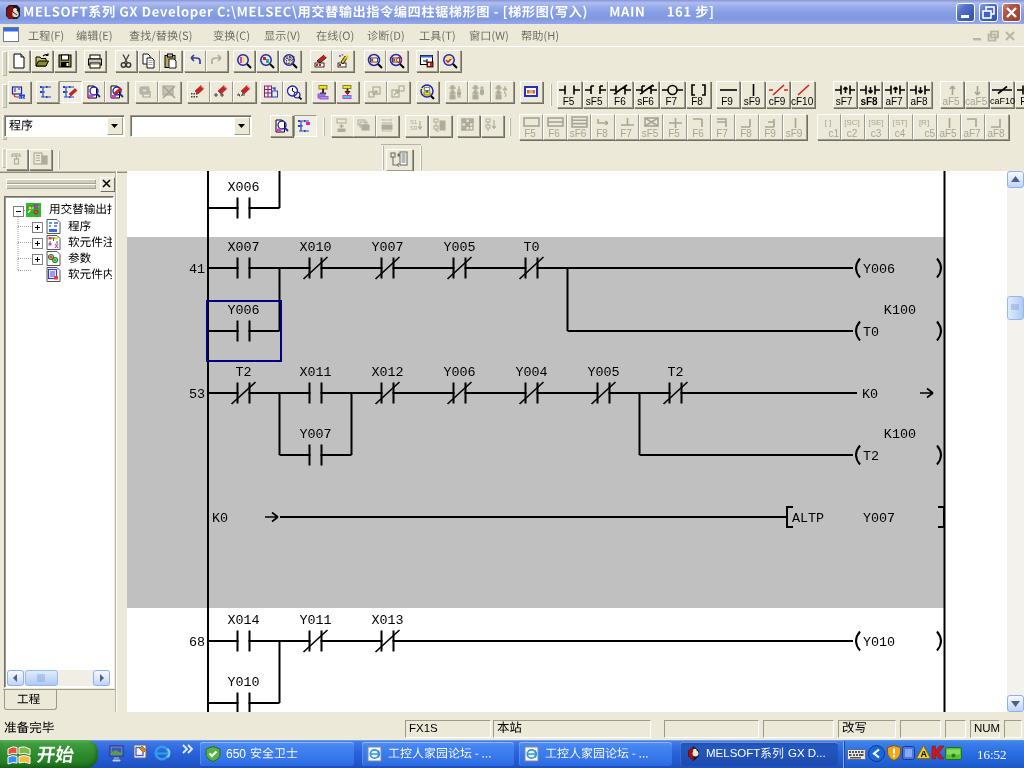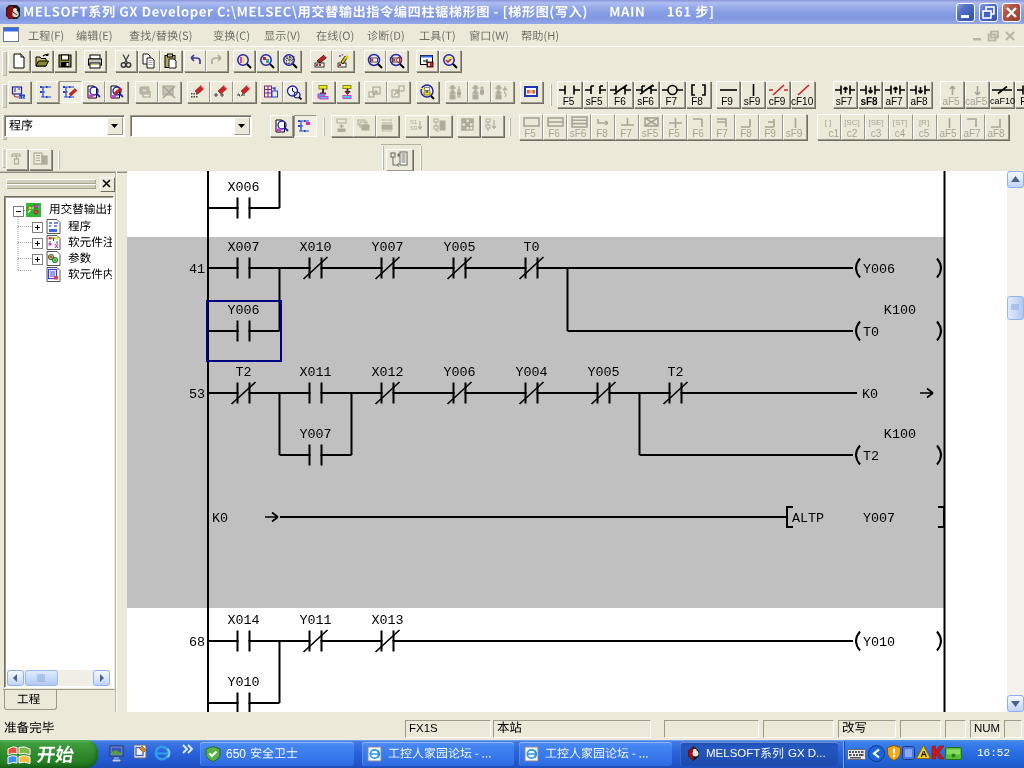--- a/index.html
+++ b/index.html
@@ -915,21 +915,21 @@
     <div style="position:absolute;left:841px;top:118px;font-family:'Liberation Sans',sans-serif;font-size:8px;color:#a8a496;font-weight:normal;white-space:pre;line-height:1;"><div style="width:22px;text-align:center">[SC]</div></div>
     <div style="position:absolute;left:841px;top:128px;font-family:'Liberation Sans',sans-serif;font-size:10px;color:#a8a496;font-weight:normal;white-space:pre;line-height:1;"><div style="width:22px;text-align:center">c2</div></div>
     <div style="position:absolute;left:865px;top:114px;width:22px;height:24px;background:#ece9d8;border:1px solid;border-color:#fff #9d9a8b #9d9a8b #fff;box-shadow:1px 1px 0 #716f64;"></div>
     <div style="position:absolute;left:865px;top:118px;font-family:'Liberation Sans',sans-serif;font-size:8px;color:#a8a496;font-weight:normal;white-space:pre;line-height:1;"><div style="width:22px;text-align:center">[SE]</div></div>
     <div style="position:absolute;left:865px;top:128px;font-family:'Liberation Sans',sans-serif;font-size:10px;color:#a8a496;font-weight:normal;white-space:pre;line-height:1;"><div style="width:22px;text-align:center">c3</div></div>
     <div style="position:absolute;left:889px;top:114px;width:22px;height:24px;background:#ece9d8;border:1px solid;border-color:#fff #9d9a8b #9d9a8b #fff;box-shadow:1px 1px 0 #716f64;"></div>
     <div style="position:absolute;left:889px;top:118px;font-family:'Liberation Sans',sans-serif;font-size:8px;color:#a8a496;font-weight:normal;white-space:pre;line-height:1;"><div style="width:22px;text-align:center">[ST]</div></div>
     <div style="position:absolute;left:889px;top:128px;font-family:'Liberation Sans',sans-serif;font-size:10px;color:#a8a496;font-weight:normal;white-space:pre;line-height:1;"><div style="width:22px;text-align:center">c4</div></div>
     <div style="position:absolute;left:913px;top:114px;width:22px;height:24px;background:#ece9d8;border:1px solid;border-color:#fff #9d9a8b #9d9a8b #fff;box-shadow:1px 1px 0 #716f64;"></div>
     <div style="position:absolute;left:913px;top:118px;font-family:'Liberation Sans',sans-serif;font-size:8px;color:#a8a496;font-weight:normal;white-space:pre;line-height:1;"><div style="width:22px;text-align:center">[R]</div></div>
-    <div style="position:absolute;left:913px;top:128px;font-family:'Liberation Sans',sans-serif;font-size:10px;color:#a8a496;font-weight:normal;white-space:pre;line-height:1;"><div style="width:22px;text-align:center">c5</div></div>
+    <div style="position:absolute;left:913px;top:128px;font-family:'Liberation Sans',sans-serif;font-size:10px;color:#a8a496;font-weight:normal;white-space:pre;line-height:1;"><div style="width:22px;text-align:right">c5</div></div>
     <div style="position:absolute;left:937px;top:114px;width:22px;height:24px;background:#ece9d8;border:1px solid;border-color:#fff #9d9a8b #9d9a8b #fff;box-shadow:1px 1px 0 #716f64;"></div>
     <svg style="position:absolute;left:939px;top:116px;" width="20" height="13">
       <g stroke="#a8a496" fill="none" stroke-width="1.6">
         <path d="M10.5 2 v10" stroke="#a8a496"></path>
       </g>
     </svg>
     <div style="position:absolute;left:937px;top:128px;font-family:'Liberation Sans',sans-serif;font-size:10px;color:#a8a496;font-weight:normal;white-space:pre;line-height:1;"><div style="width:22px;text-align:center">aF5</div></div>
     <div style="position:absolute;left:961px;top:114px;width:22px;height:24px;background:#ece9d8;border:1px solid;border-color:#fff #9d9a8b #9d9a8b #fff;box-shadow:1px 1px 0 #716f64;"></div>
     <svg style="position:absolute;left:963px;top:116px;" width="20" height="13">
       <g stroke="#a8a496" fill="none" stroke-width="1.6">
@@ -1392,13 +1392,13 @@
       <text x="4.5" y="12" font-size="9" font-family="Liberation Sans" font-weight="bold" fill="#000">A</text>
     </svg>
     <svg style="position:absolute;left:931px;top:745px;" width="13" height="15">
       <path d="M1 1 h3.5 v5 l4-5 H13 L8 7.5 L13 14 H8.5 l-4-5 v5 H1 Z" fill="#cc1818" stroke="#881010" stroke-width="0.5"></path>
     </svg>
     <svg style="position:absolute;left:945px;top:747px;" width="17" height="13">
       <rect x="0.5" y="0.5" width="16" height="12" rx="1.5" fill="#58c038" stroke="#287018"></rect>
       <rect x="2" y="2.5" width="13" height="5" fill="#88dc60"></rect>
       <circle cx="8.5" cy="8.5" r="2" fill="#2a8018"></circle>
     </svg>
-    <div style="position:absolute;left:977px;top:748px;font-family:Liberation Mono, monospace;font-size:11px;color:#fff;font-weight:normal;white-space:pre;line-height:1;">16:52</div>
+    <div style="position:absolute;left:977px;top:748px;font-family:Liberation Serif, serif;font-size:13px;color:#fff;font-weight:normal;white-space:pre;line-height:1;">16:52</div>
   </div>
 </body></html>

